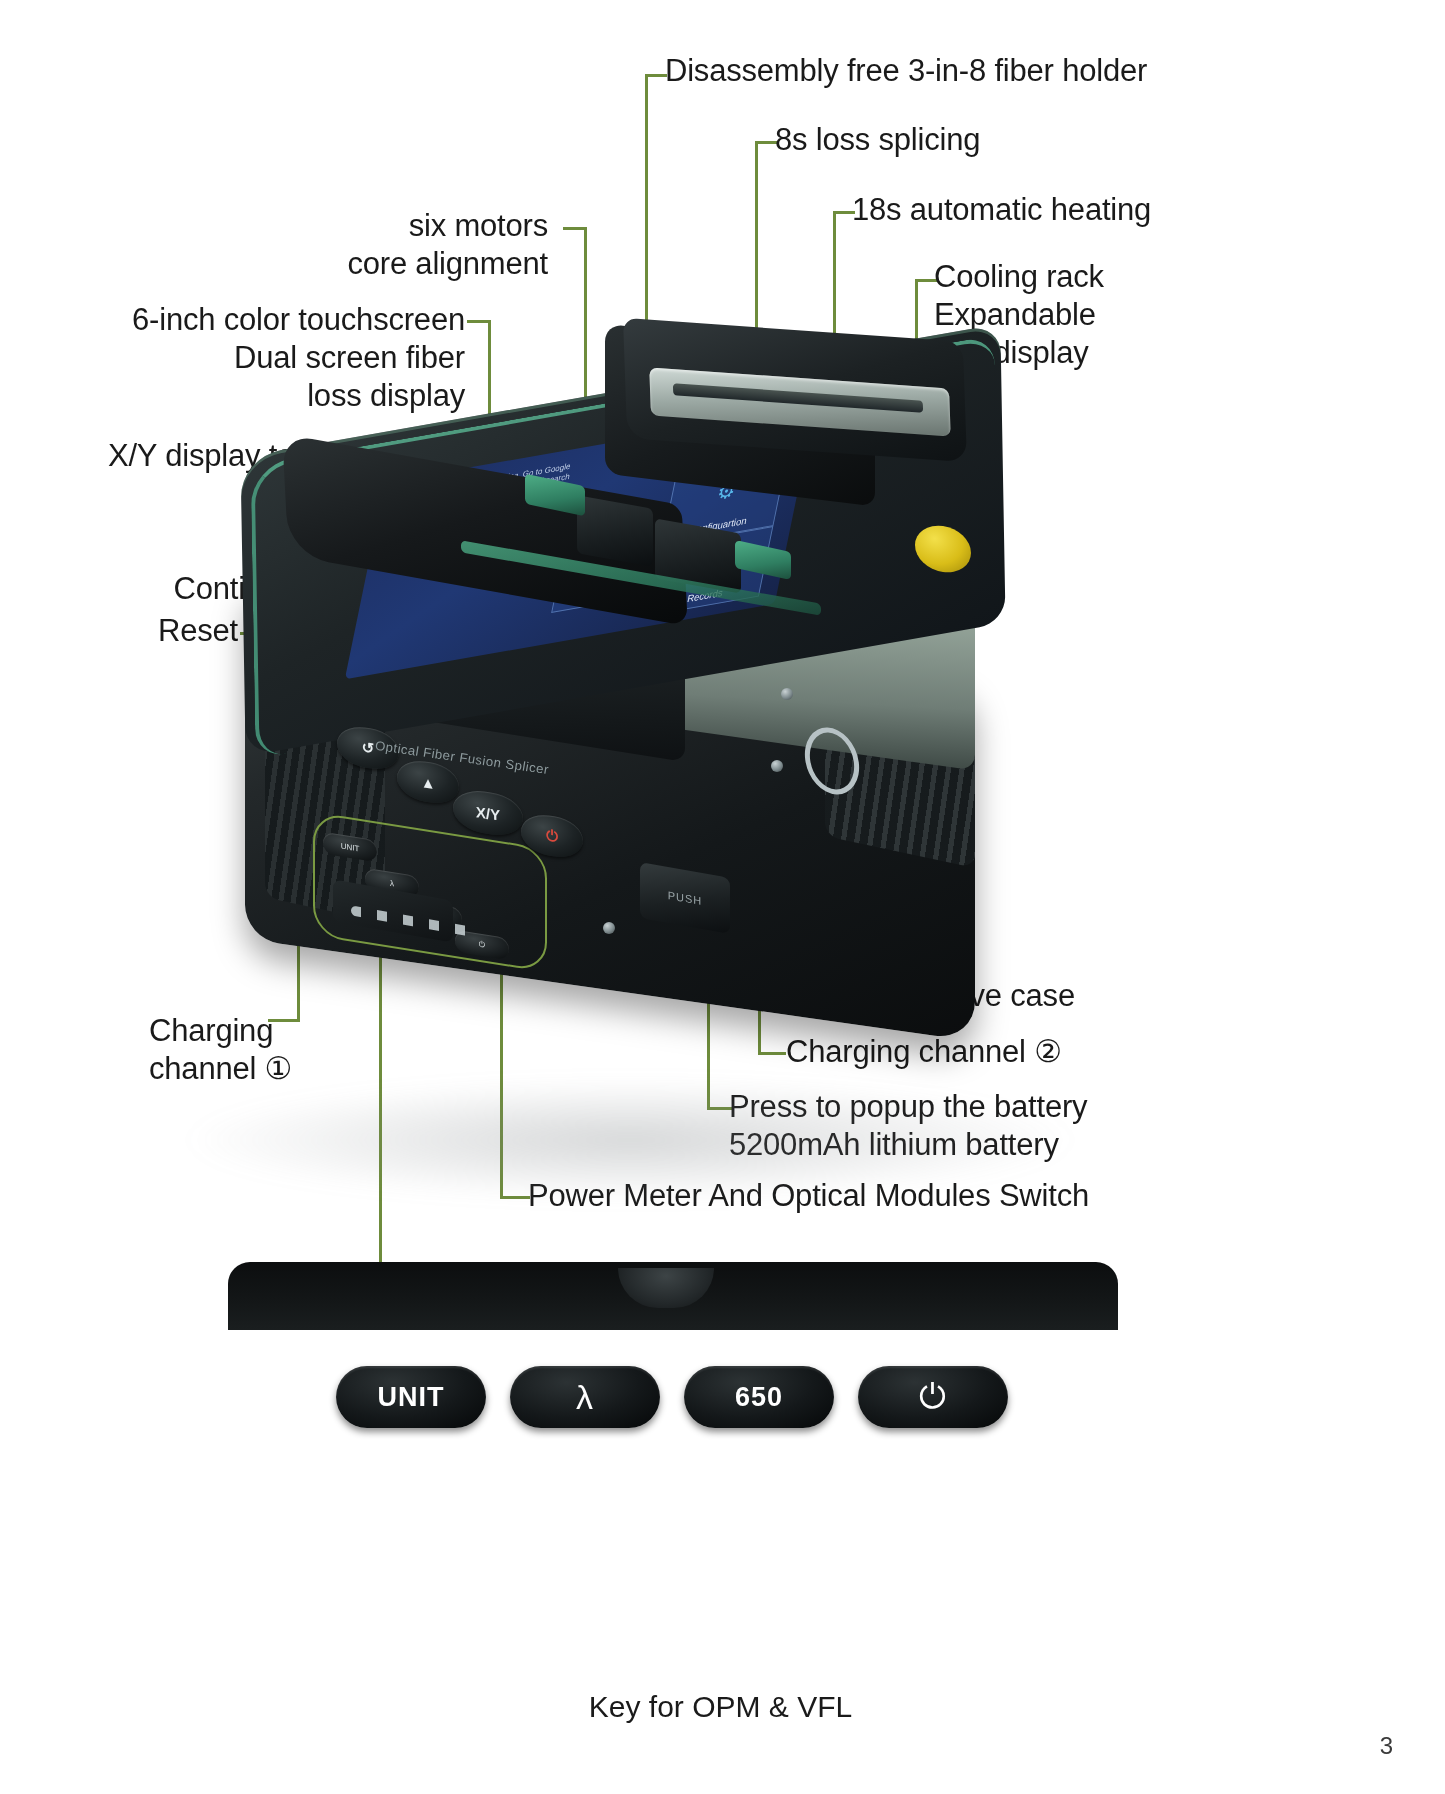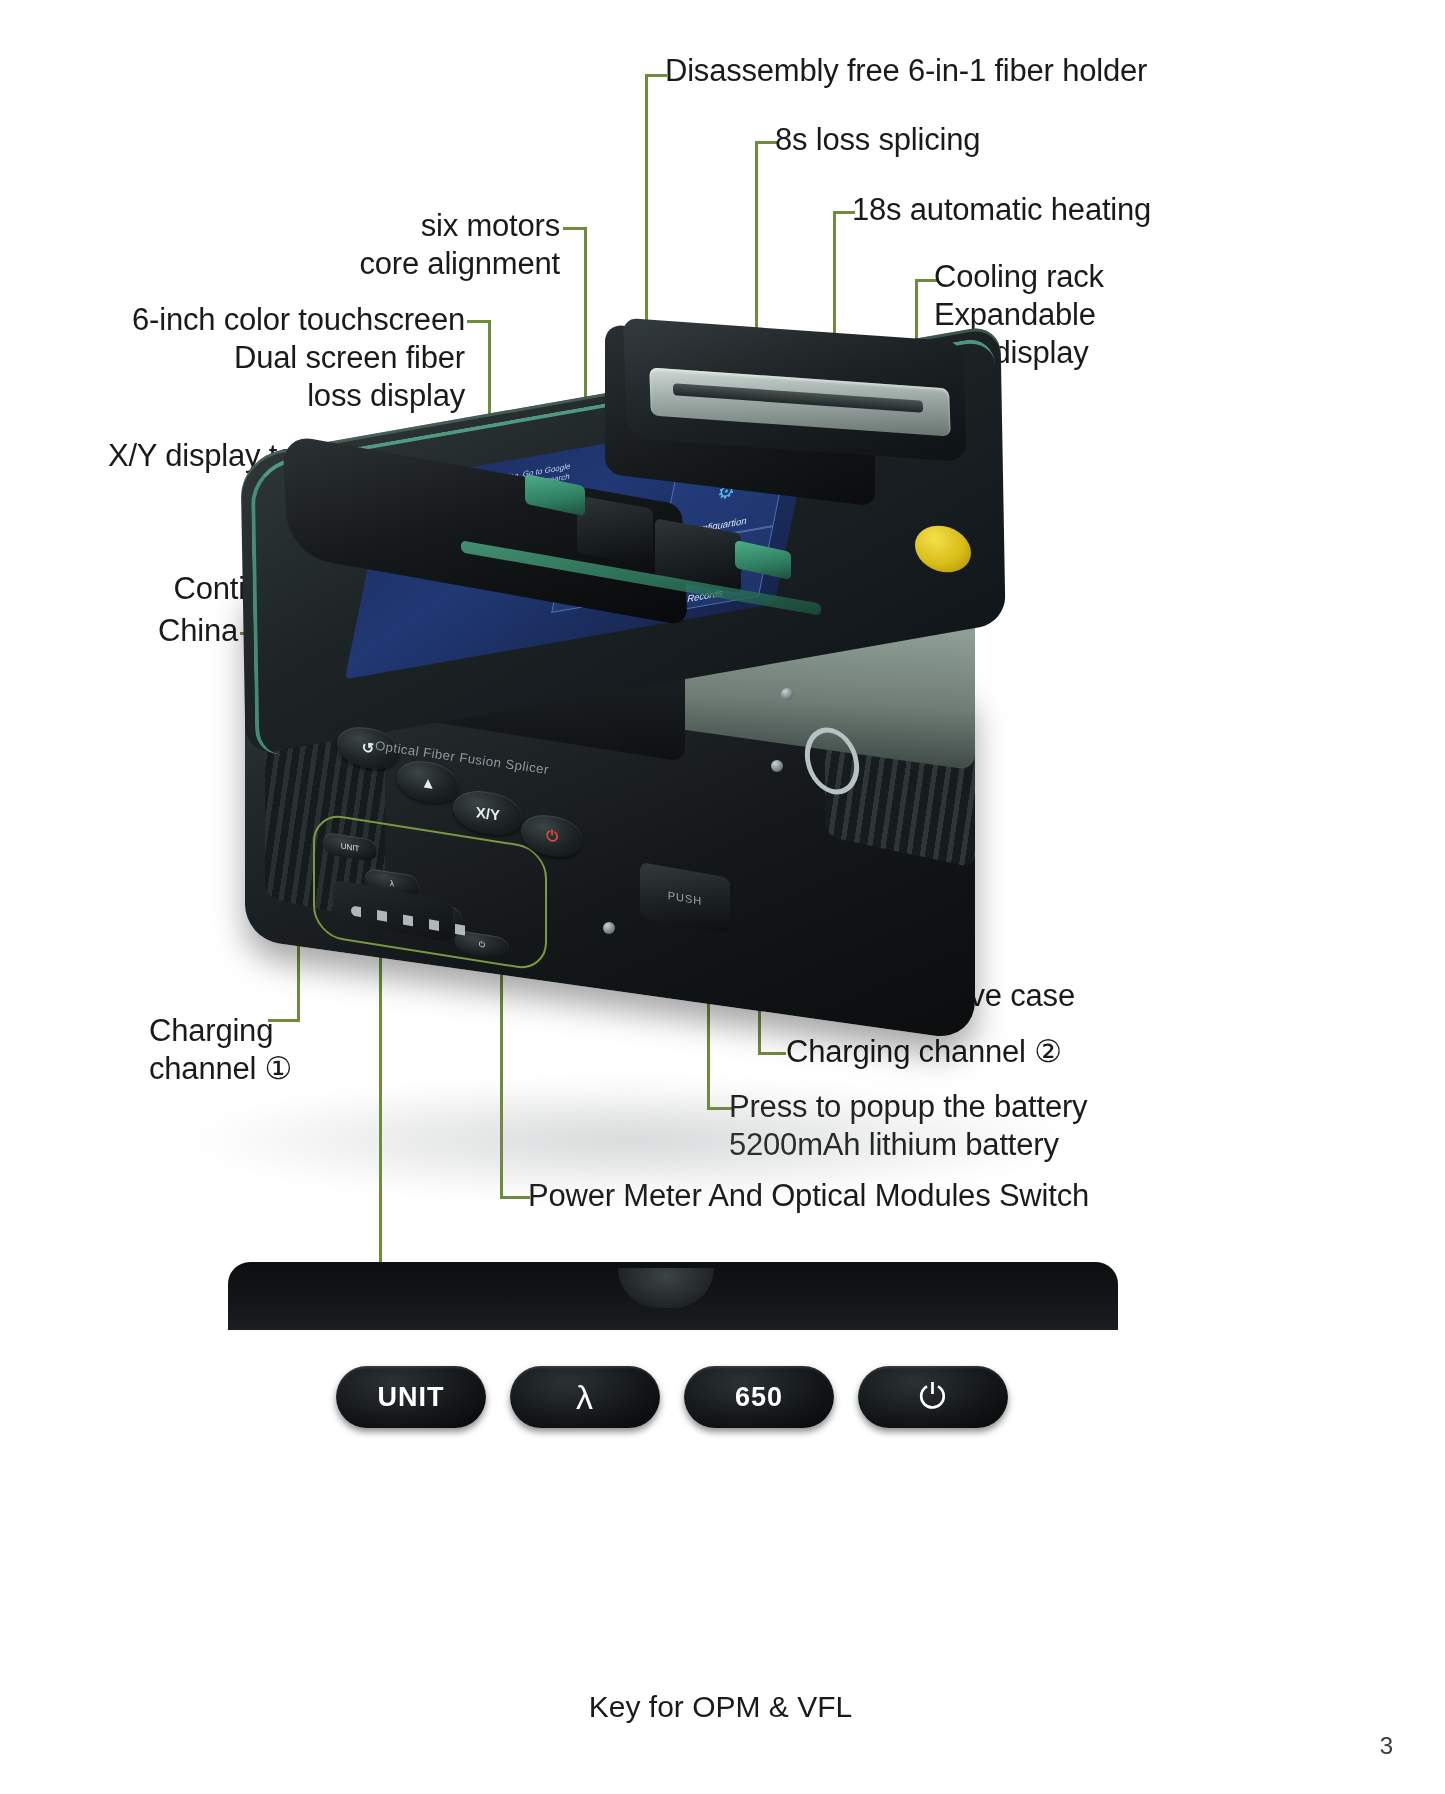--- a/index.html
+++ b/index.html
@@ -386,34 +386,34 @@
   <div class="lead v" style="left:758px; top:840px; height:214px;"></div>
 
   <div class="lead h" style="left:707px; top:1107px; width:26px;"></div>
   <div class="lead v" style="left:707px; top:830px; height:280px;"></div>
 
   <div class="lead h" style="left:500px; top:1196px; width:30px;"></div>
   <div class="lead v" style="left:500px; top:862px; height:337px;"></div>
 
   <div class="lead v" style="left:379px; top:944px; height:318px;"></div>
 
-  <div class="callout left-align" style="left:665px; top:52px;">Disassembly free 6-in-1 fiber holder</div>
+  <div class="callout left-align" style="left:665px; top:52px;">Disassembly free 3-in-8 fiber holder</div>
   <div class="callout left-align" style="left:775px; top:121px;">8s loss splicing</div>
   <div class="callout left-align" style="left:852px; top:191px;">18s automatic heating</div>
   <div class="callout left-align" style="left:934px; top:258px;">Cooling rack
 Expandable
 and display</div>
-  <div class="callout right-align" style="left:240px; top:207px; width:320px;">six motors
+  <div class="callout right-align" style="left:228px; top:207px; width:320px;">six motors
 core alignment</div>
   <div class="callout right-align" style="left:110px; top:301px; width:355px;">6-inch color touchscreen
 Dual screen fiber
 loss display</div>
   <div class="callout right-align" style="left:100px; top:437px; width:308px;">X/Y display toggle key</div>
   <div class="callout right-align" style="left:100px; top:570px; width:196px;">Continue</div>
-  <div class="callout right-align" style="left:100px; top:612px; width:138px;">China</div>
+  <div class="callout right-align" style="left:100px; top:612px; width:138px;">Reset</div>
   <div class="callout left-align" style="left:149px; top:1000px; width:230px;margin-top:12px;">Charging
 channel ①</div>
   <div class="callout left-align" style="left:866px; top:977px;">Protective case</div>
   <div class="callout left-align" style="left:786px; top:1033px;">Charging channel ②</div>
   <div class="callout left-align" style="left:729px; top:1088px;">Press to popup the battery
 5200mAh lithium battery</div>
   <div class="callout left-align" style="left:528px; top:1177px;">Power Meter And Optical Modules Switch</div>
 
   <div class="shadow-floor"></div>
 

